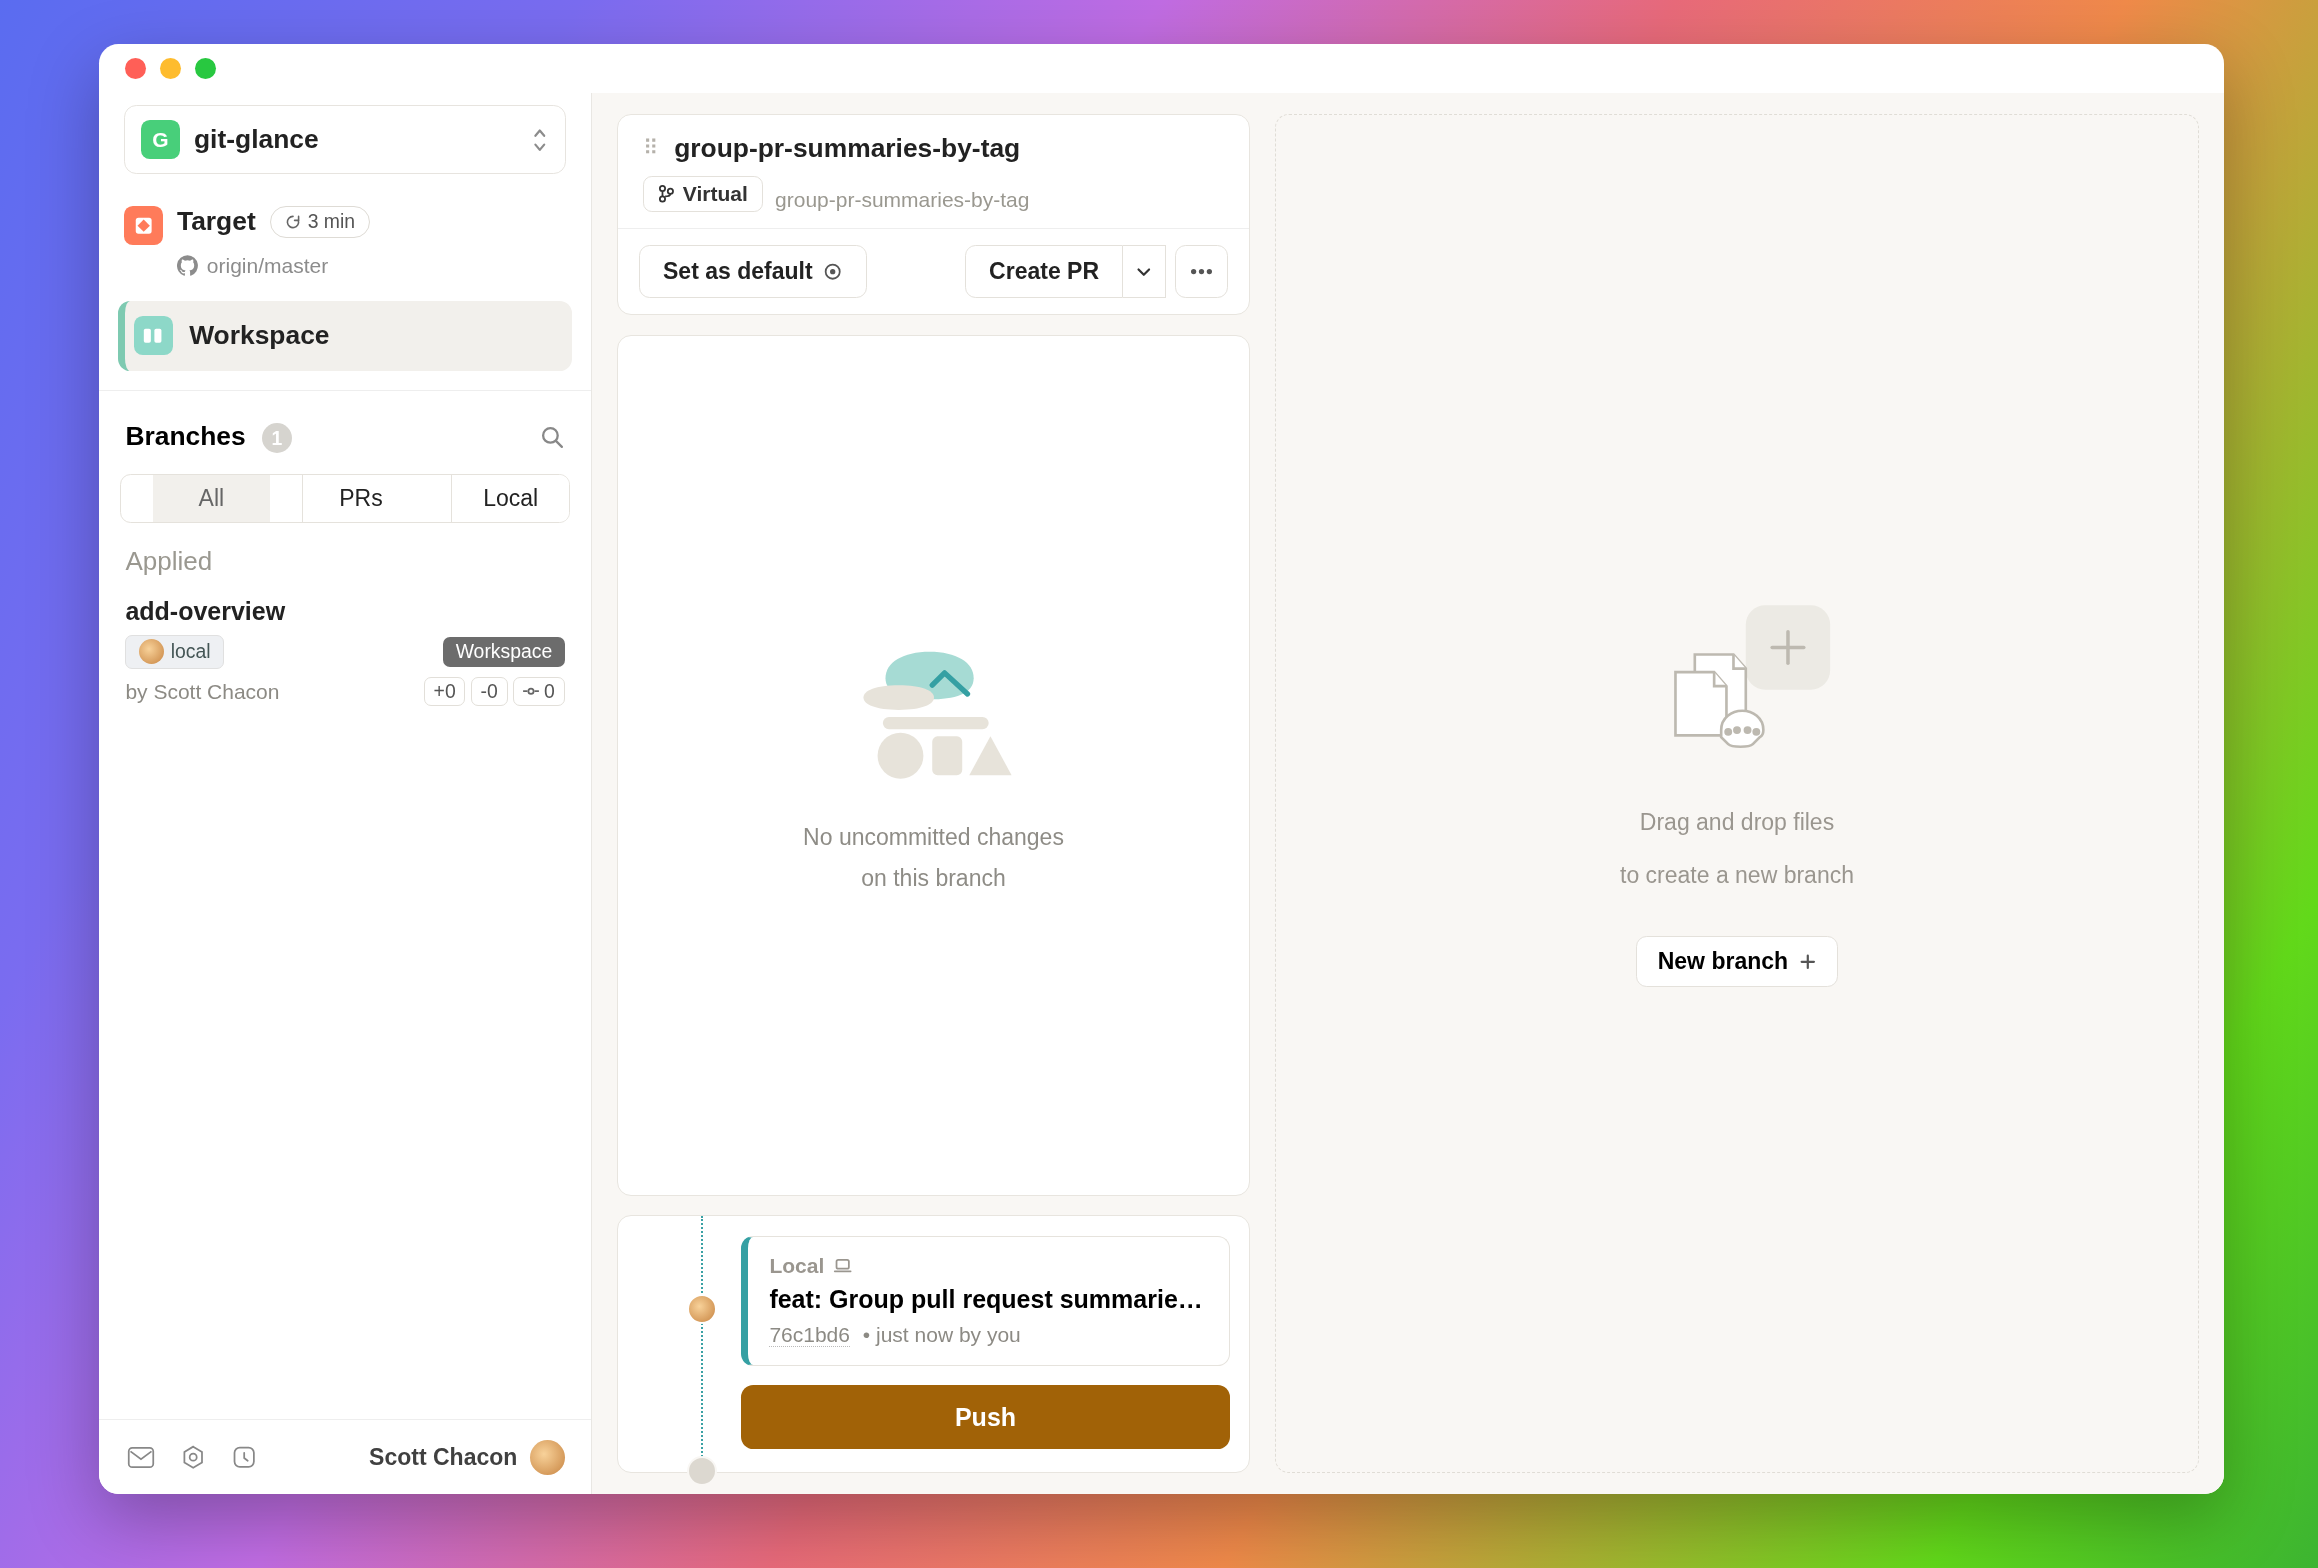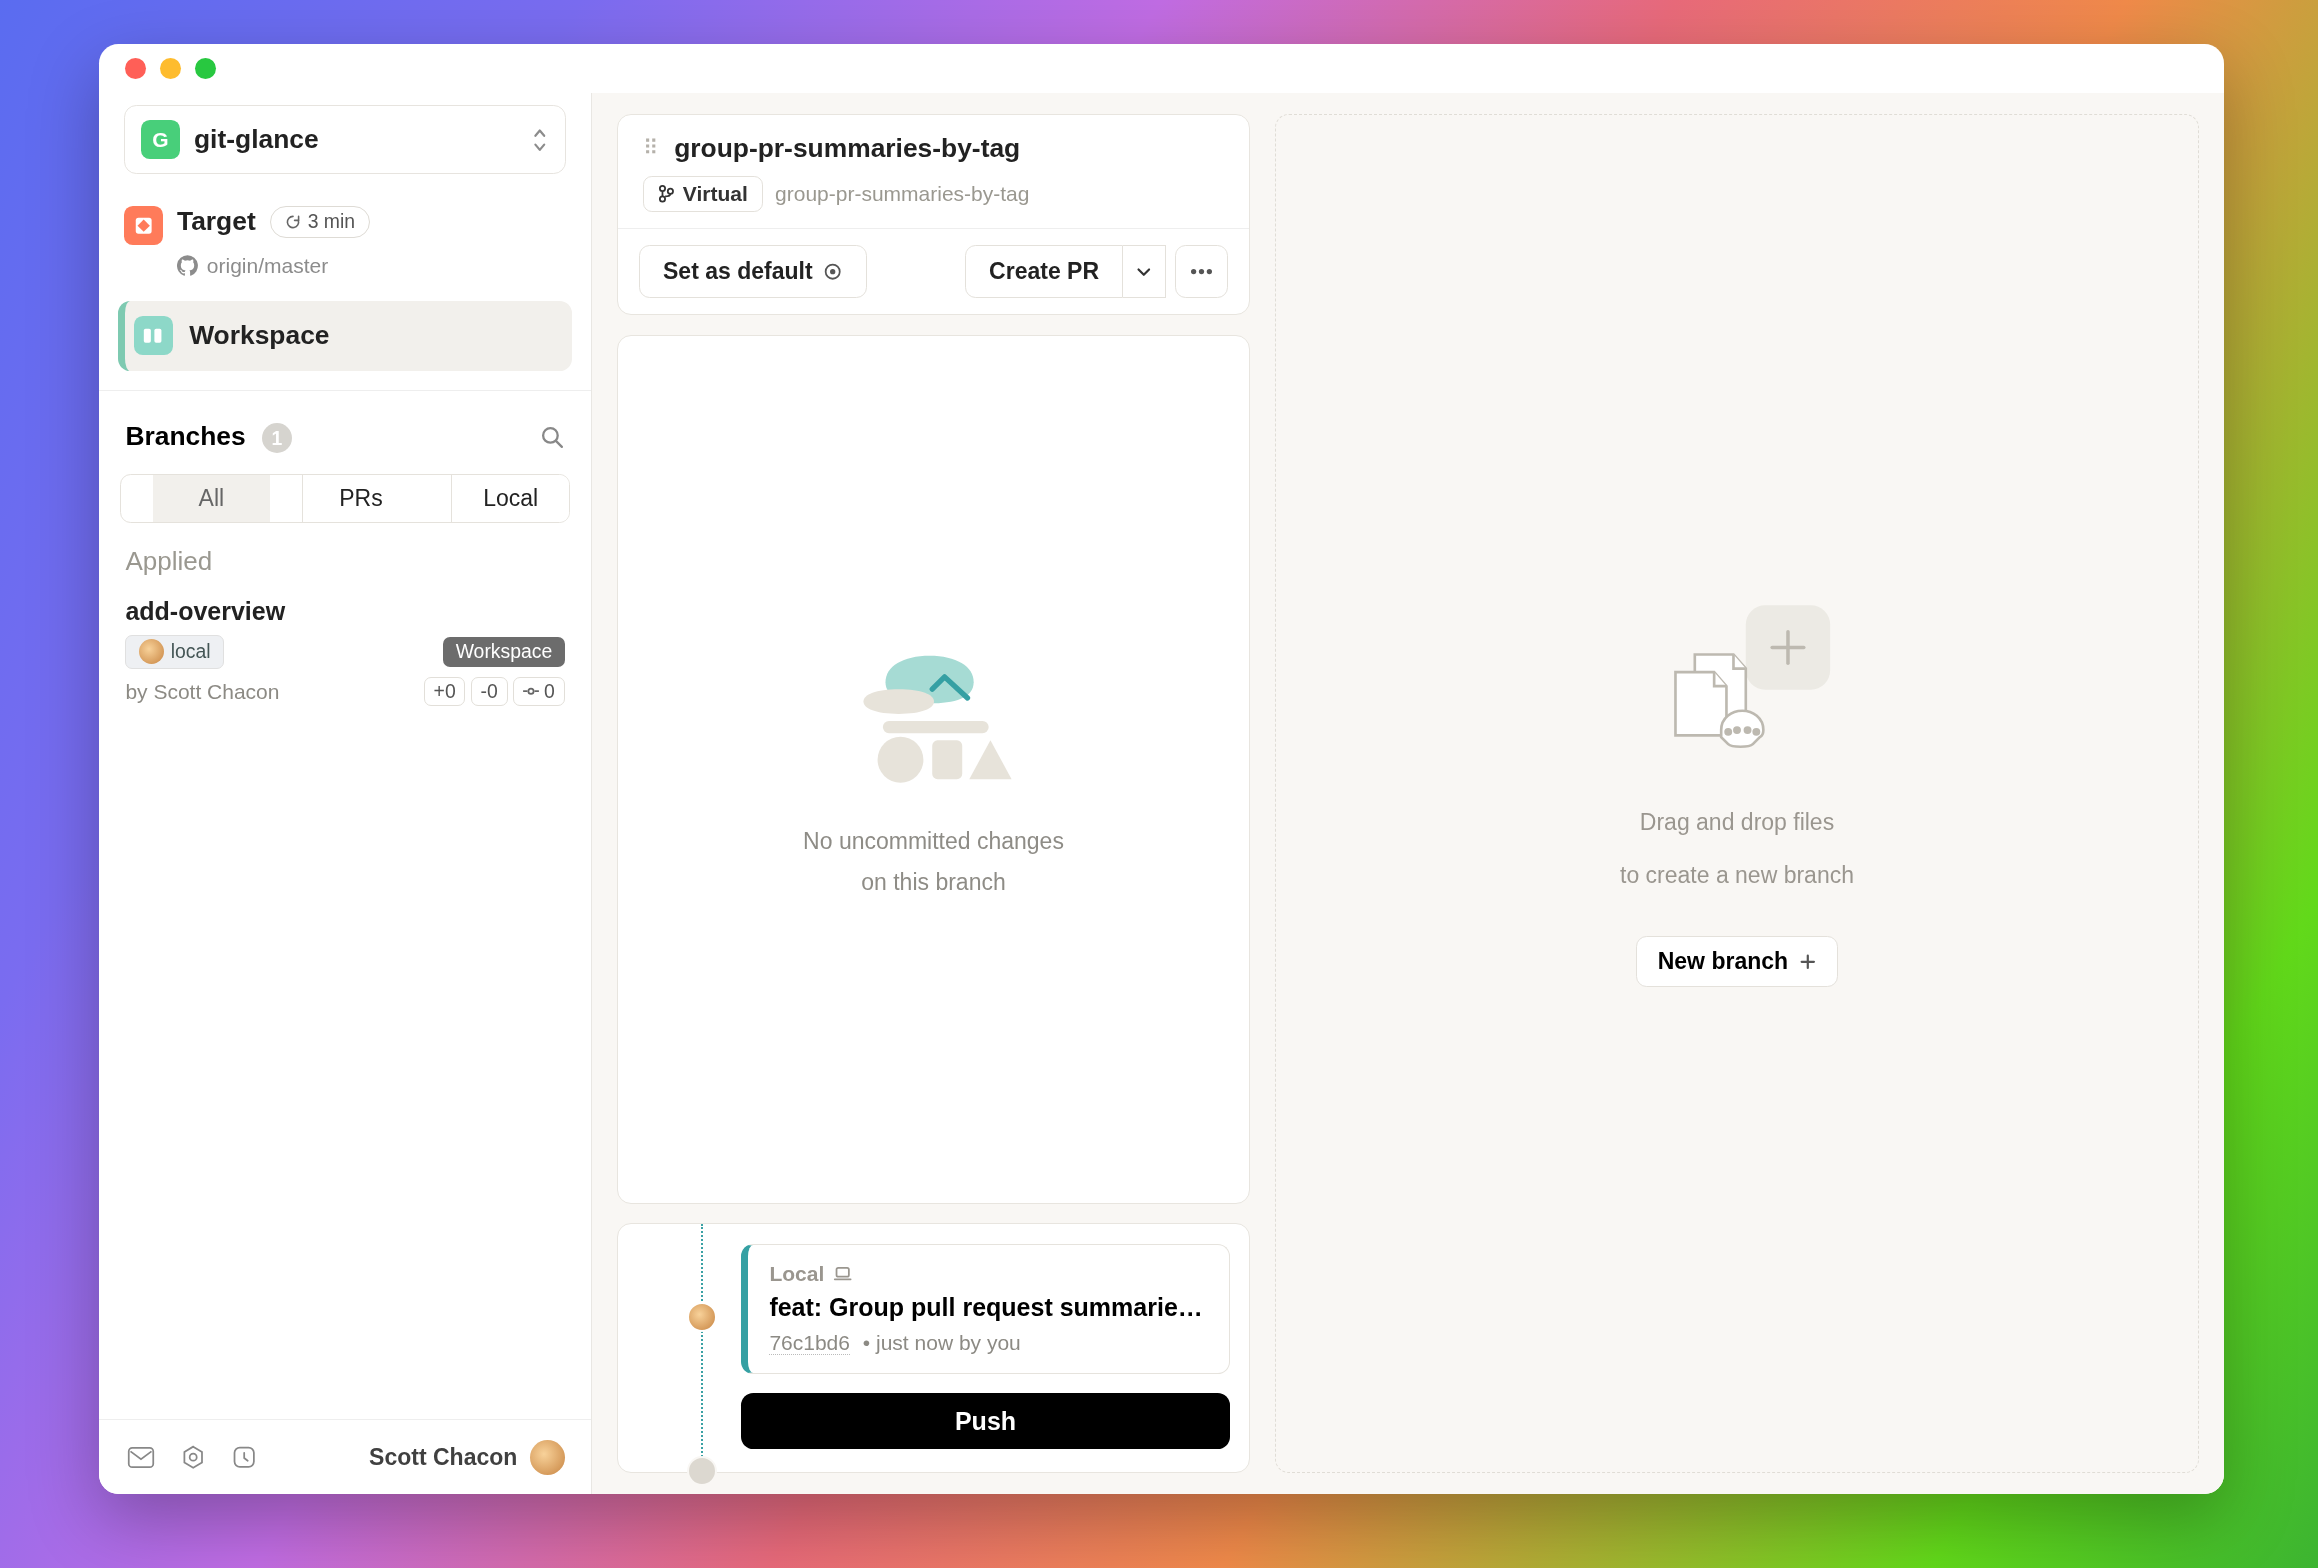--- a/index.html
+++ b/index.html
@@ -66,21 +66,21 @@
 .main { flex:1; background:#f9f7f4; padding: 21px 25px; display:flex; gap:25px; }
 
 .column { width: 633px; display:flex; flex-direction:column; gap:19.4px; }
 
 .panel { background:#fff; border:0.9px solid #e8e5df; border-radius:14px; }
 
 .lane-header{ padding: 17.6px 25px 16px; }
 .lane-title-row{ display:flex; align-items:center; gap:12.3px; margin-bottom:12.3px; }
 .grip{ color:#b5b1aa; font-size:21px; letter-spacing:3.5px; }
 .lane-title{ font-size:26.4px; font-weight:700; color:#222; }
-.subtags{ display:flex; align-items:center; gap:12.3px; }
+.subtags{ display:flex; align-items:flex-end; gap:12.3px; }
 .vtag{ display:inline-flex; align-items:center; gap:8.8px; border:0.9px solid #e4e1db; border-radius:8.8px; padding:5.3px 14px; font-size:21px; font-weight:700; color:#333; }
 .subtitle{ font-size:21px; color:#9a9890; }
 
 .actions{ padding: 16px 21px; border-top:0.9px solid #eee; display:flex; align-items:center; gap:12.3px; justify-content:space-between; }
 .btn{ height:53px; padding: 0 23px; border:0.9px solid #e4e1db; background:#fff; border-radius:10.6px; font-size:23px; font-weight:600; color:#222; display:inline-flex; align-items:center; gap:10.6px; cursor:pointer;justify-content:space-between; }
 .btngroup{ display:flex; }
 .btngroup .btn:first-child{ border-top-right-radius:0; border-bottom-right-radius:0; }
 .btngroup .btn.mid{ border-radius:0; border-left:none; padding:0 12.3px; }
 .btn.iconbtn{ width:53px; padding:0; justify-content:center; margin-left:8.8px; }
 
@@ -90,21 +90,21 @@
 
 .commit-area{ position:relative; flex:0 0 auto; padding: 19.4px 19.4px 23px 19.4px; }
 .rail{ position:absolute; left:83px; top:0; bottom:0; width:0; border-left:2.6px dotted #3aa1a4; }
 .rail-dot{ position:absolute; left:69px; top:78px; width:30px; height:30px; border-radius:50%; background: radial-gradient(circle at 40% 40%, #f8d29a, #c78340); border:2.6px solid #fff; }
 .rail-base{ position:absolute; left:69px; bottom:-14px; width:30px; height:30px; border-radius:50%; background:#dcd8d0; border:2.6px solid #f9f7f4; }
 .commit-card{ margin-left:104px; border:0.9px solid #e6e3dd; border-left:7px solid #35a0a3; border-radius:12.3px; padding:17.6px 21px; background:#fff; }
 .cc-top{ display:flex; align-items:center; gap:8.8px; color:#9a968f; font-size:21px; font-weight:600; margin-bottom:7px; }
 .cc-title{ font-size:25px; font-weight:700; margin-bottom:8.8px; white-space:nowrap; overflow:hidden; text-overflow:ellipsis; }
 .cc-meta{ font-size:21px; color:#8c8a84; }
 .cc-meta .sha{ color:#8c8a84; border-bottom:0.9px dotted #bbb; margin-right:7px; }
-.push-btn{ margin-left:104px; margin-top:19.4px; height:56px; border:none; border-radius:12.3px; background:#000000; color:#fff; font-size:25px; font-weight:700; width:calc(100% - 104px); cursor:pointer; }
+.push-btn{ margin-left:104px; margin-top:19.4px; height:64px; border:none; border-radius:12.3px; background:#a16207; color:#fff; font-size:25px; font-weight:700; width:calc(100% - 104px); cursor:pointer; }
 
 
 .dropzone { flex:1; border:1.8px dashed #e0ddd6; border-radius:14px; background:#f9f7f4; display:flex; flex-direction:column; align-items:center; justify-content:center; gap:16px; }
 .drop-art{ margin-bottom:21px; }
 .drop-text{ font-size:23px; color:#9a968f; text-align:center; line-height:1.6; }
 .newbranch-btn{ margin-top:26.4px; height:51px; padding:0 21px; border:0.9px solid #e4e1db; border-radius:10.6px; background:#fff; font-size:23px; font-weight:600; display:inline-flex; align-items:center; gap:10.6px; cursor:pointer; }
 
 svg{ display:block; }
 </style>
 </head>

